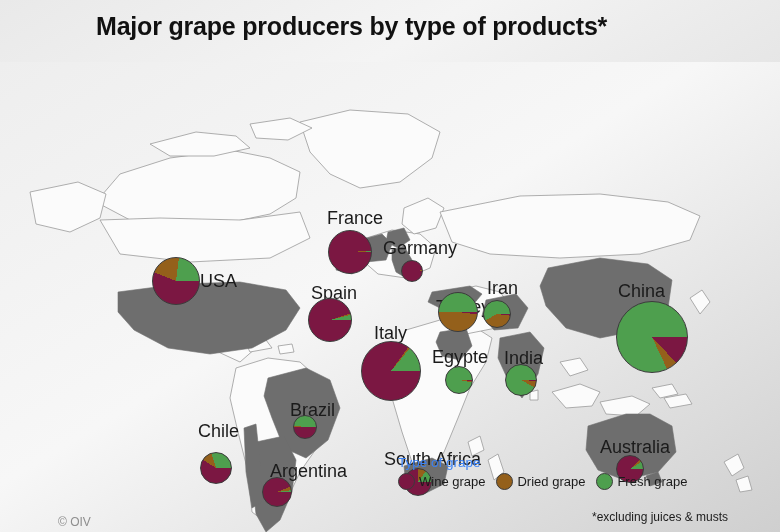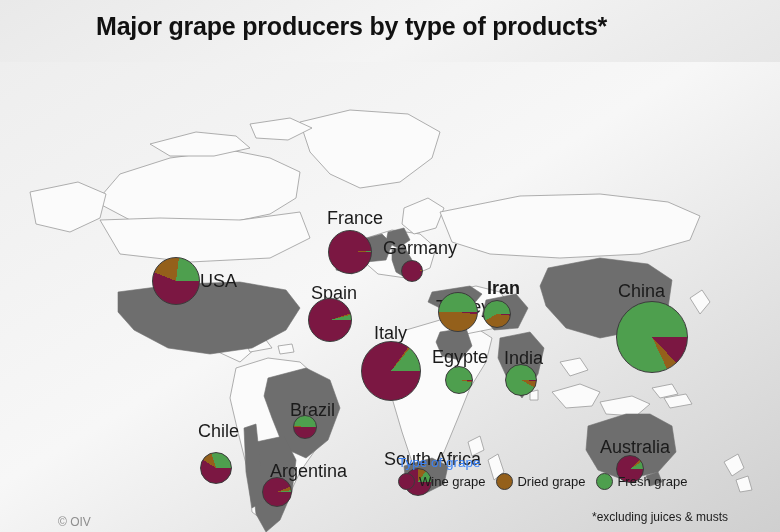--- a/index.html
+++ b/index.html
@@ -157,21 +157,21 @@
     </g>
   </svg>
 
   <div id="labels">
       <div class="clabel" style="left: 618px; top: 284px;">China</div>
       <div class="clabel" style="left: 374px; top: 326px;">Italy</div>
       <div class="clabel" style="left: 200px; top: 274px;">USA</div>
       <div class="clabel" style="left: 327px; top: 211px;">France</div>
       <div class="clabel" style="left: 311px; top: 286px;">Spain</div>
       <div class="clabel" style="left: 436px; top: 300px;">Turkey</div>
-      <div class="clabel" style="left: 487px; top: 281px; font-weight: bold;">Iran</div>
+      <div class="clabel" style="left: 487px; top: 281px;">Iran</div>
       <div class="clabel" style="left: 504px; top: 351px;">India</div>
       <div class="clabel" style="left: 270px; top: 464px;">Argentina</div>
       <div class="clabel" style="left: 198px; top: 424px;">Chile</div>
       <div class="clabel" style="left: 384px; top: 452px;">South Africa</div>
       <div class="clabel" style="left: 600px; top: 440px; text-align: right;">Australia</div>
       <div class="clabel" style="left: 383px; top: 241px;">Germany</div>
       <div class="clabel" style="left: 290px; top: 403px;">Brazil</div>
       <div class="clabel" style="left: 432px; top: 350px;">Egypte</div>
     </div>
 

